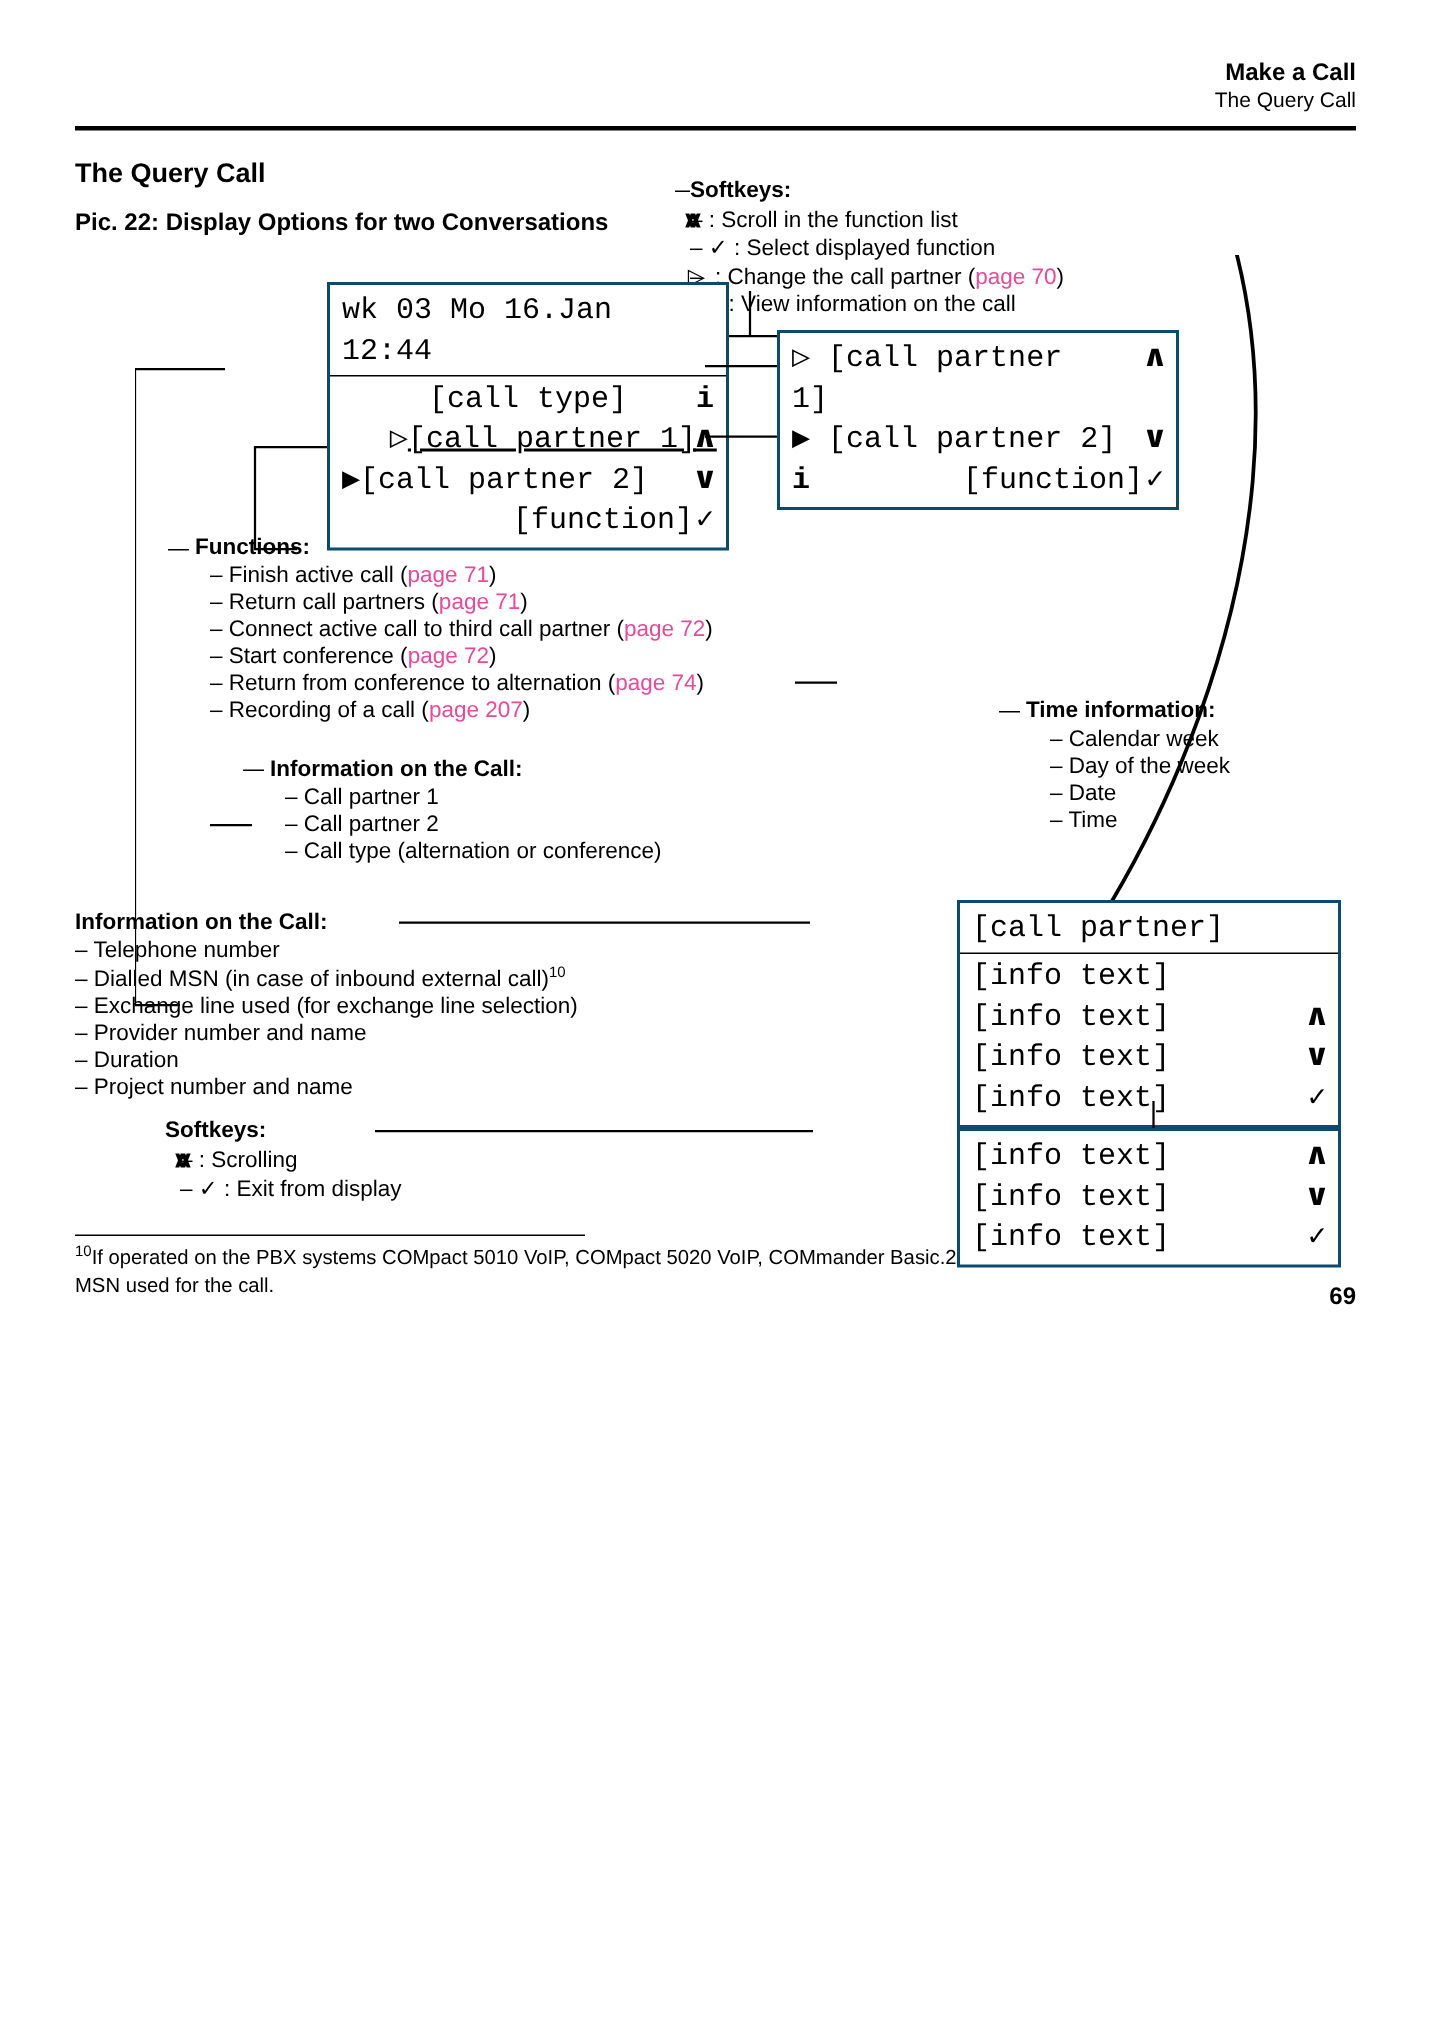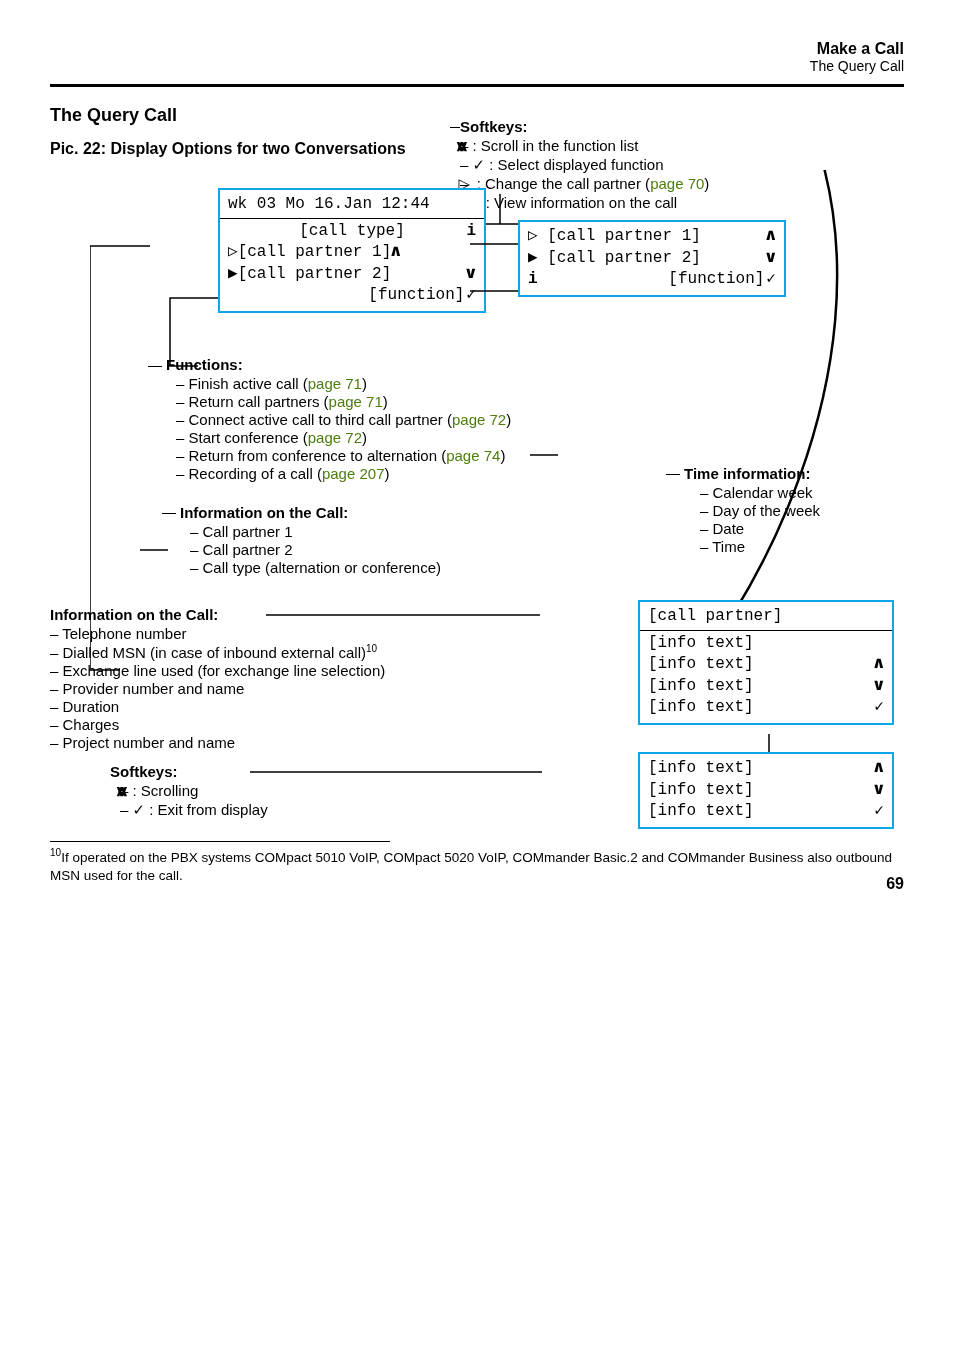--- a/index.html
+++ b/index.html
@@ -37,23 +37,23 @@
   font-weight: bold;
   margin: 14px 0 8px 0;
   max-width: 360px;
 }
 .diagram-row {
   position: relative;
   height: 160px;
 }
 .lcd {
   position: absolute;
-  border: 2px solid #0ea5e9;
+  border: 2px solid #0c4a6e;
   font-family: "Courier New", monospace;
-  font-size: 16px;
+  font-size: 20px;
   line-height: 1.35;
   padding: 4px 8px 4px 8px;
   background: #fff;
 }
 .lcd .hr {
   border-top: 1.5px solid #000;
   margin: 2px -8px;
 }
 .callout-box {
   position: absolute;
@@ -69,25 +69,25 @@
 }
 .callout-list li {
   margin: 1px 0;
   padding-left: 14px;
   text-indent: -14px;
 }
 .callout-list li::before {
   content: "– ";
 }
 .link {
-  color: #4d7c0f;
+  color: #ec4899;
 }
 .functions-box, .infocall-box {
   position: relative;
-  margin-left: 116px;
+  margin-left: 80px;
   margin-top: 30px;
 }
 .infocall-box {
   margin-left: 130px;
   margin-top: 22px;
 }
 .bracket-h {
   position: absolute;
   border-top: 1.5px solid #000;
 }
@@ -183,21 +183,21 @@
 
   <div class="lcd" style="left:168px; top:22px; width:248px;">
     <div style="display:flex;justify-content:space-between;">
       <span>wk 03 Mo 16.Jan 12:44</span>
     </div>
     <div class="hr"></div>
     <div style="text-align:center;position:relative;">
       <span>[call type]</span>
       <span style="position:absolute;right:0;font-weight:bold;">i</span>
     </div>
-    <div style="display:flex;justify-content:flex-start;">
+    <div style="display:flex;justify-content:flex-end;text-decoration:underline;">
       <span><span class="play-tri">▷</span><span>[call partner 1]</span></span>
       <span class="caret">∧</span>
     </div>
     <div style="display:flex;justify-content:space-between;">
       <span><span class="play-tri">▶</span><span>[call partner 2]</span></span>
       <span class="caret">∨</span>
     </div>
     <div style="display:flex;justify-content:flex-end;">
       <span>[function]</span>
       <span style="margin-left:2px;">✓</span>
@@ -285,21 +285,20 @@
     
     <svg class="arrow-svg" style="left:216px; margin-top:6px;" width="280" height="10">
         <path d="M 0 3 L 274 3" stroke="#000" stroke-width="1.5"></path>
       </svg>
     <ul class="callout-list">
       <li>Telephone number</li>
       <li><span>Dialled MSN (in case of inbound external call)</span><span class="sup10">10</span></li>
       <li>Exchange line used (for exchange line selection)</li>
       <li>Provider number and name</li>
       <li>Duration</li>
-      <li>Charges</li>
       <li>Project number and name</li>
     </ul>
 
     <div class="softkeys2">
       <span class="callout-title">Softkeys:</span>
       <svg class="arrow-svg" style="left:200px;margin-top:6px;" width="296" height="10">
           <path d="M 0 3 L 292 3" stroke="#000" stroke-width="1.5"></path>
         </svg>
       <ul class="callout-list" style="margin-left:10px;">
         <li><span class="caret">∧</span><span class="caret">∨</span><span>: Scrolling</span></li>

